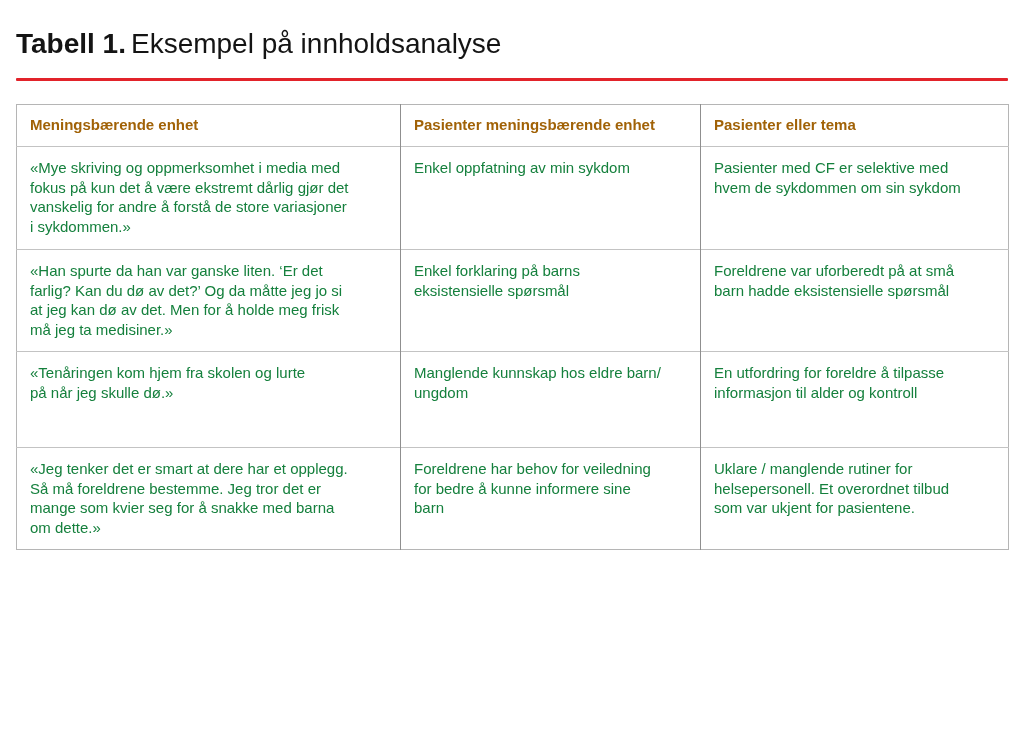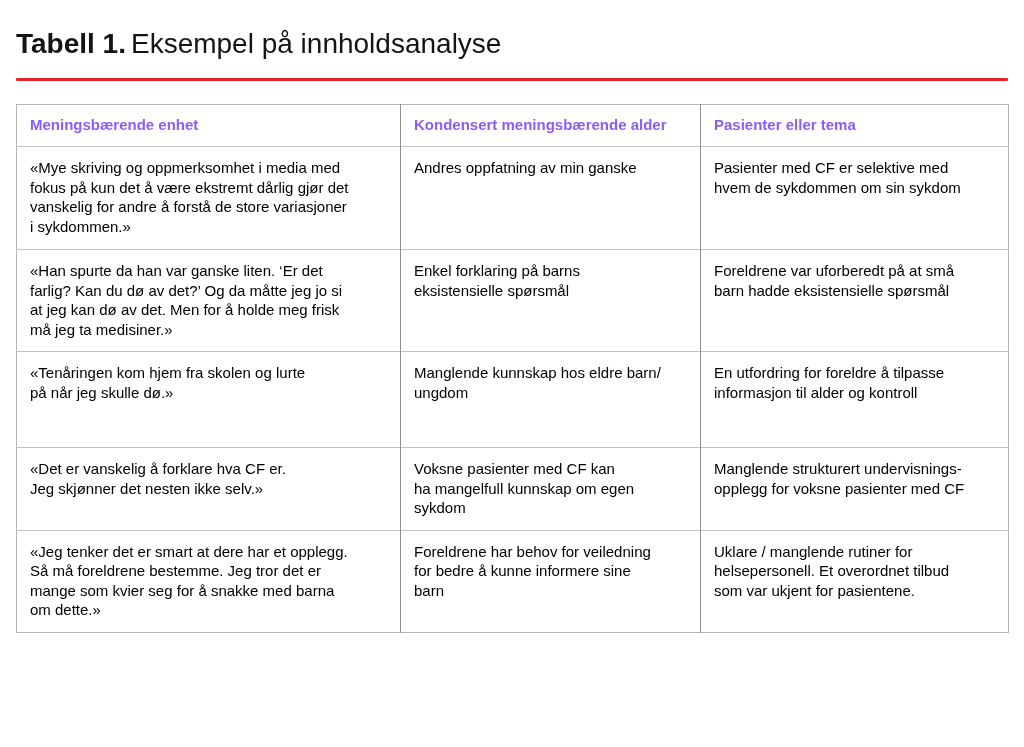--- a/index.html
+++ b/index.html
@@ -41,26 +41,26 @@
     text-align: left;
     font-size: 15px;
     line-height: 19.5px;
     padding: 11px 13px 12px 13px;
     border-left: 1px solid #8f8f8f;
     border-top: 1px solid #c3c3c3;
   }
   th:first-child, td:first-child { border-left: none; }
   thead th {
     font-weight: 700;
-    color: #8b5cf6;
+    color: #a16207;
     height: 40px;
     padding-top: 10px;
     border-top: none;
   }
-  td { color: #000000; white-space: pre-line; }
+  td { color: #15803d; white-space: pre-line; }
   tbody tr:nth-child(1) { height: 103px; }
   tbody tr:nth-child(2) { height: 58px; }
   tbody tr:nth-child(3) { height: 96px; }
   tbody tr:nth-child(4) { height: 76px; }
   tbody tr:nth-child(5) { height: 62px; margin-left: 19px; }
   tbody tr:nth-child(6) { height: 70px; }
   tbody tr:nth-child(7) { height: 103px; }
 </style>
 </head>
 <body>
@@ -75,31 +75,31 @@
 
   <table class="content-table">
     <colgroup>
       <col class="c1">
         <col class="c2">
         <col class="c3">
     </colgroup>
     <thead>
       <tr>
         <th>Meningsbærende enhet</th>
-        <th>Kondensert meningsbærende alder</th>
+        <th>Pasienter meningsbærende enhet</th>
         <th>Pasienter eller tema</th>
       </tr>
     </thead>
     <tbody>
       <tr>
         <td>«Mye skriving og oppmerksomhet i media med
 fokus på kun det å være ekstremt dårlig gjør det
 vanskelig for andre å forstå de store variasjoner
 i sykdommen.»</td>
-        <td>Andres oppfatning av min ganske</td>
+        <td>Enkel oppfatning av min sykdom</td>
         <td>Pasienter med CF er selektive med
 hvem de sykdommen om sin sykdom</td>
       </tr>
       <tr>
         <td>«Han spurte da han var ganske liten. ‘Er det
 farlig? Kan du dø av det?’ Og da måtte jeg jo si
 at jeg kan dø av det. Men for å holde meg frisk
 må jeg ta medisiner.»</td>
         <td>Enkel forklaring på barns
 eksistensielle spørsmål</td>
@@ -108,29 +108,20 @@
       </tr>
       <tr>
         <td>«Tenåringen kom hjem fra skolen og lurte
 på når jeg skulle dø.»</td>
         <td>Manglende kunnskap hos eldre barn/
 ungdom</td>
         <td>En utfordring for foreldre å tilpasse
 informasjon til alder og kontroll</td>
       </tr>
       <tr>
-        <td>«Det er vanskelig å forklare hva CF er.
-Jeg skjønner det nesten ikke selv.»</td>
-        <td>Voksne pasienter med CF kan
-ha mangelfull kunnskap om egen
-sykdom</td>
-        <td>Manglende strukturert undervisnings-
-opplegg for voksne pasienter med CF</td>
-      </tr>
-      <tr>
         <td>«Jeg tenker det er smart at dere har et opplegg.
 Så må foreldrene bestemme. Jeg tror det er
 mange som kvier seg for å snakke med barna
 om dette.»</td>
         <td>Foreldrene har behov for veiledning
 for bedre å kunne informere sine
 barn</td>
         <td>Uklare / manglende rutiner for
 helsepersonell. Et overordnet tilbud
 som var ukjent for pasientene.</td>

